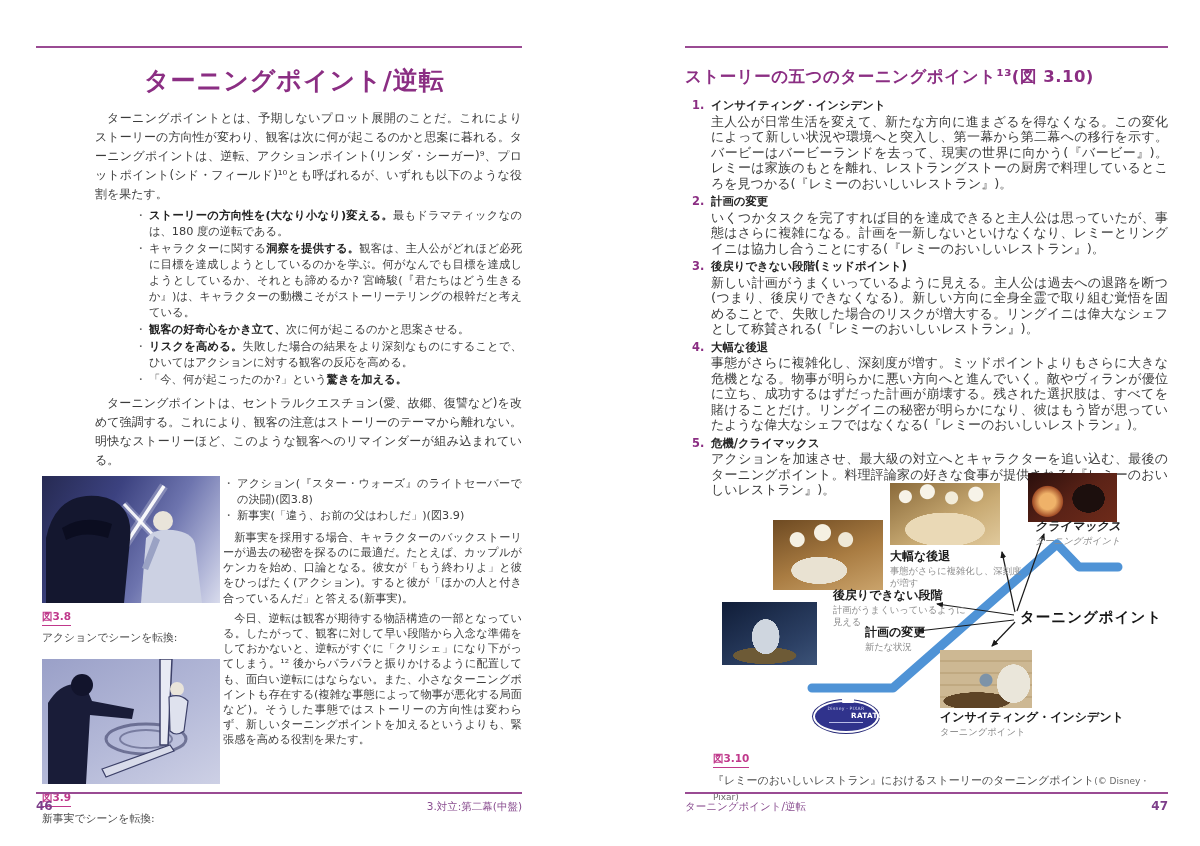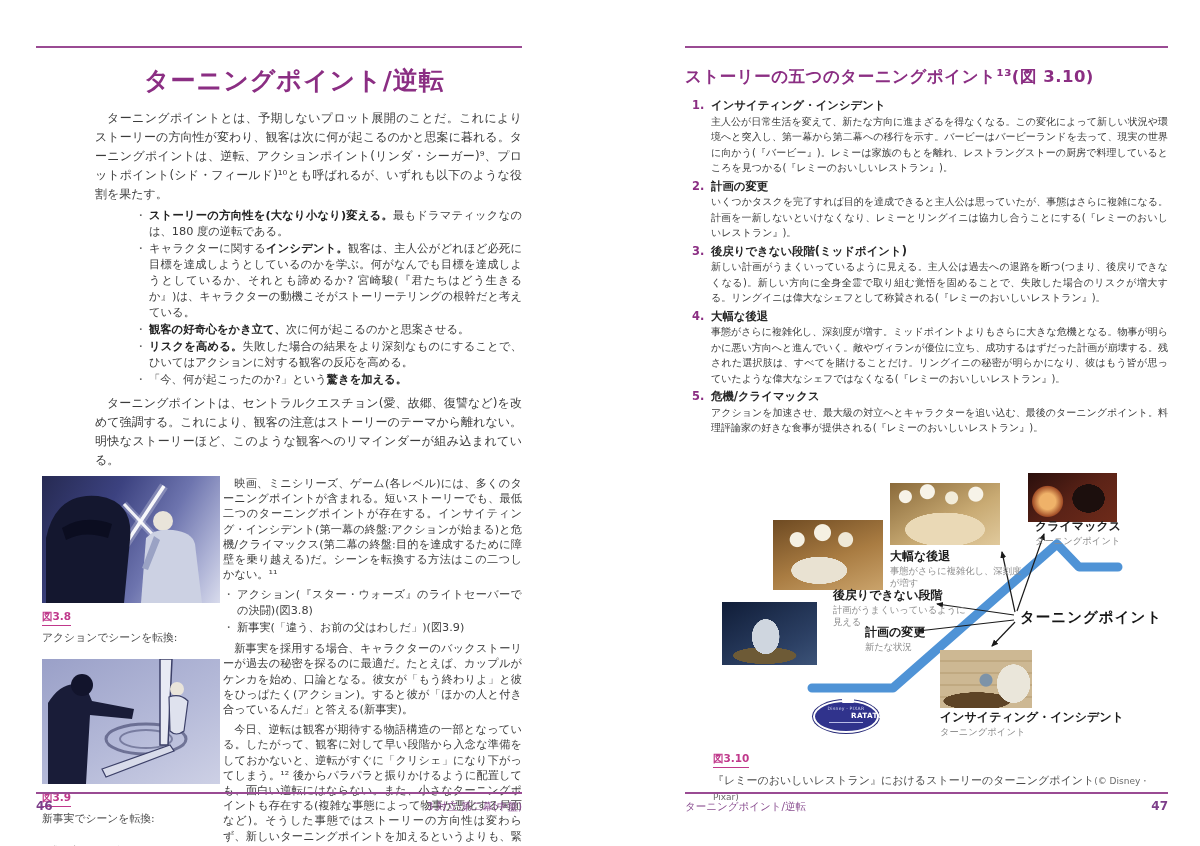--- a/index.html
+++ b/index.html
@@ -36,21 +36,21 @@
   .action-bullets{margin:2px 0 6px 0;}
   .action-bullets .bullet{font-size:11.2px;line-height:15.6px;}
 
   
   .rp-inner{padding-top:66px;}
   .rp-heading{margin:0 0 10px 0;font-size:16.5px;font-weight:bold;color:#8b2e83;letter-spacing:.5px;}
   .tp-item{display:flex;margin-bottom:3px;}
   .tp-num{flex:0 0 19px;margin-left:7px;font-size:11.4px;line-height:15.5px;font-weight:bold;color:#8b2e83;}
   .tp-content{flex:1;}
   .tp-title{font-size:11.4px;line-height:15.5px;font-weight:bold;color:#262626;}
-  .tp-body{font-size:10px;line-height:15.5px;text-align:justify;color:#3c3c3c;}
+  .tp-body{font-size:13px;line-height:15.5px;text-align:justify;color:#3c3c3c;}
 
   
   .diagram{position:absolute;left:0;top:462px;width:483px;height:282px;}
   .diagram svg.overlay{position:absolute;inset:0;width:483px;height:282px;}
   .still{position:absolute;overflow:hidden;}
   .still-a{left:88px;top:58px;width:110px;height:70px;
     background:
       radial-gradient(circle at 22% 28%, #f5f0e2 0 7px, rgba(0,0,0,0) 8px),
       radial-gradient(circle at 45% 18%, #f5f0e2 0 8px, rgba(0,0,0,0) 9px),
       radial-gradient(circle at 66% 28%, #efe8d6 0 7px, rgba(0,0,0,0) 8px),
@@ -109,21 +109,21 @@
 
     <p class="para">ターニングポイントとは、予期しないプロット展開のことだ。これによりストーリーの方向性が変わり、観客は次に何が起こるのかと思案に暮れる。ターニングポイントは、逆転、アクションポイント(リンダ・シーガー)⁹、プロットポイント(シド・フィールド)¹⁰とも呼ばれるが、いずれも以下のような役割を果たす。</p>
 
     <div class="bullets">
       <div class="bullet">
           <span class="b-dot">・</span>
           <span class="b-text"><span></span><span class="b-bold">ストーリーの方向性を(大なり小なり)変える。</span><span>最もドラマティックなのは、180 度の逆転である。</span></span>
         </div>
       <div class="bullet">
           <span class="b-dot">・</span>
-          <span class="b-text"><span>キャラクターに関する</span><span class="b-bold">インシデント。</span><span>観客は、主人公がどれほど必死に目標を達成しようとしているのかを学ぶ。何がなんでも目標を達成しようとしているか、それとも諦めるか? 宮崎駿(『君たちはどう生きるか』)は、キャラクターの動機こそがストーリーテリングの根幹だと考えている。</span></span>
+          <span class="b-text"><span>キャラクターに関する</span><span class="b-bold">洞察を提供する。</span><span>観客は、主人公がどれほど必死に目標を達成しようとしているのかを学ぶ。何がなんでも目標を達成しようとしているか、それとも諦めるか? 宮崎駿(『君たちはどう生きるか』)は、キャラクターの動機こそがストーリーテリングの根幹だと考えている。</span></span>
         </div>
       <div class="bullet">
           <span class="b-dot">・</span>
           <span class="b-text"><span></span><span class="b-bold">観客の好奇心をかき立て、</span><span>次に何が起こるのかと思案させる。</span></span>
         </div>
       <div class="bullet">
           <span class="b-dot">・</span>
           <span class="b-text"><span></span><span class="b-bold">リスクを高める。</span><span>失敗した場合の結果をより深刻なものにすることで、ひいてはアクションに対する観客の反応を高める。</span></span>
         </div>
       <div class="bullet">
@@ -170,21 +170,20 @@
           </div>
           <span class="fig-label">図3.9</span>
           <div class="fig-cap">
             <div>新事実でシーンを転換:</div>
 
           </div>
         </div>
       </div>
 
       <div class="wrap-text">
-        <p class="para2">映画、ミニシリーズ、ゲーム(各レベル)には、多くのターニングポイントが含まれる。短いストーリーでも、最低二つのターニングポイントが存在する。インサイティング・インシデント(第一幕の終盤:アクションが始まる)と危機/クライマックス(第二幕の終盤:目的を達成するために障壁を乗り越える)だ。シーンを転換する方法はこの二つしかない。¹¹</p>
         <div class="action-bullets">
           <div class="bullet">
               <span class="b-dot">・</span>
               <span class="b-text">アクション(『スター・ウォーズ』のライトセーバーでの決闘)(図3.8)</span>
             </div>
           <div class="bullet">
               <span class="b-dot">・</span>
               <span class="b-text">新事実(「違う、お前の父はわしだ」)(図3.9)</span>
             </div>
         </div>
@@ -264,21 +263,21 @@
     <div class="still still-a"></div>
     <div class="still still-b"></div>
     <div class="still still-c"></div>
     <div class="still still-d"></div>
     <div class="still still-e"></div>
 
     <div class="dg-label" style="left:205px;top:87px;width:132px;">
       <div class="dg-title">大幅な後退</div>
       <div class="dg-sub">事態がさらに複雑化し、深刻度が増す</div>
     </div>
-    <div class="dg-label" style="left:350px;top:57px;width:130px;">
+    <div class="dg-label" style="left:350px;top:57px;width:130px;font-style:italic;">
       <div class="dg-title">クライマックス</div>
       <div class="dg-sub">ターニングポイント</div>
     </div>
     <div class="dg-label" style="left:148px;top:126px;width:142px;">
       <div class="dg-title">後戻りできない段階</div>
       <div class="dg-sub">計画がうまくいっているように見える</div>
     </div>
     <div class="dg-label" style="left:180px;top:163px;width:110px;">
       <div class="dg-title">計画の変更</div>
       <div class="dg-sub">新たな状況</div>

